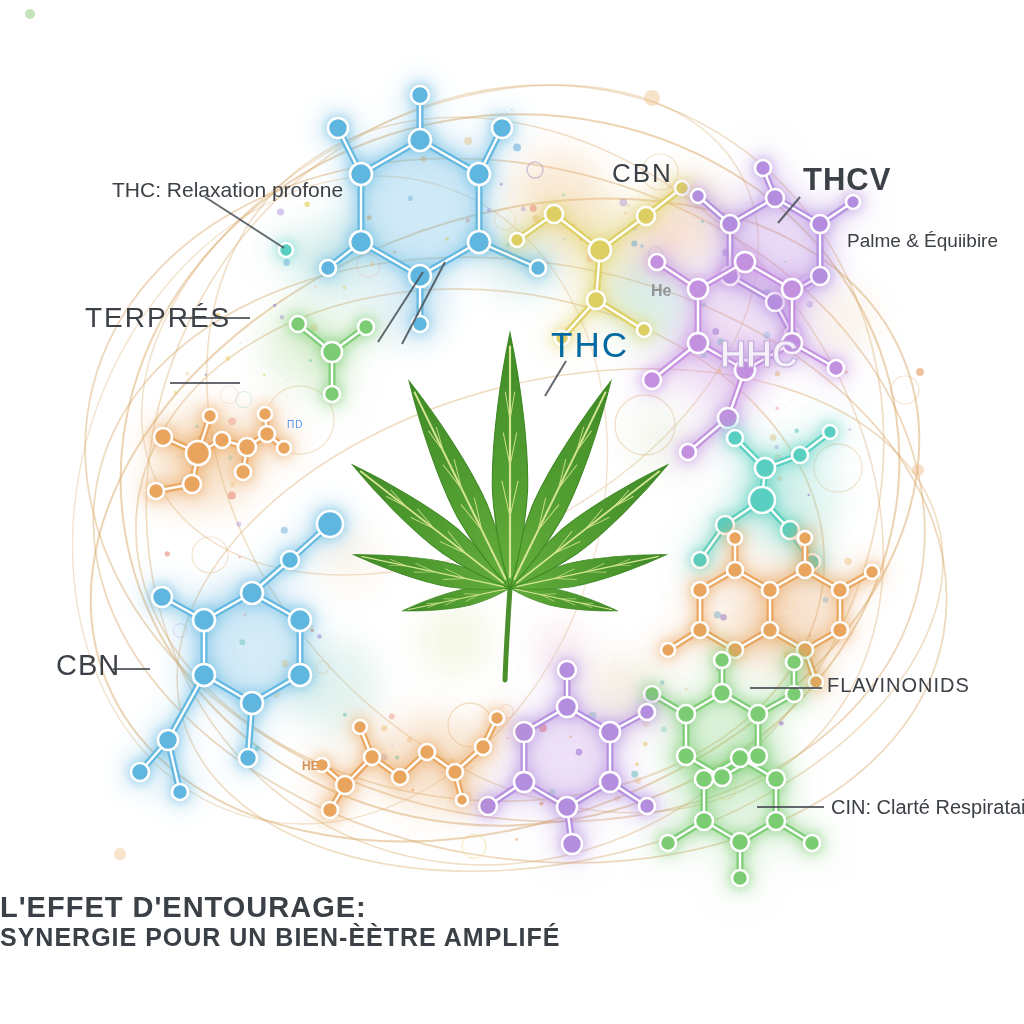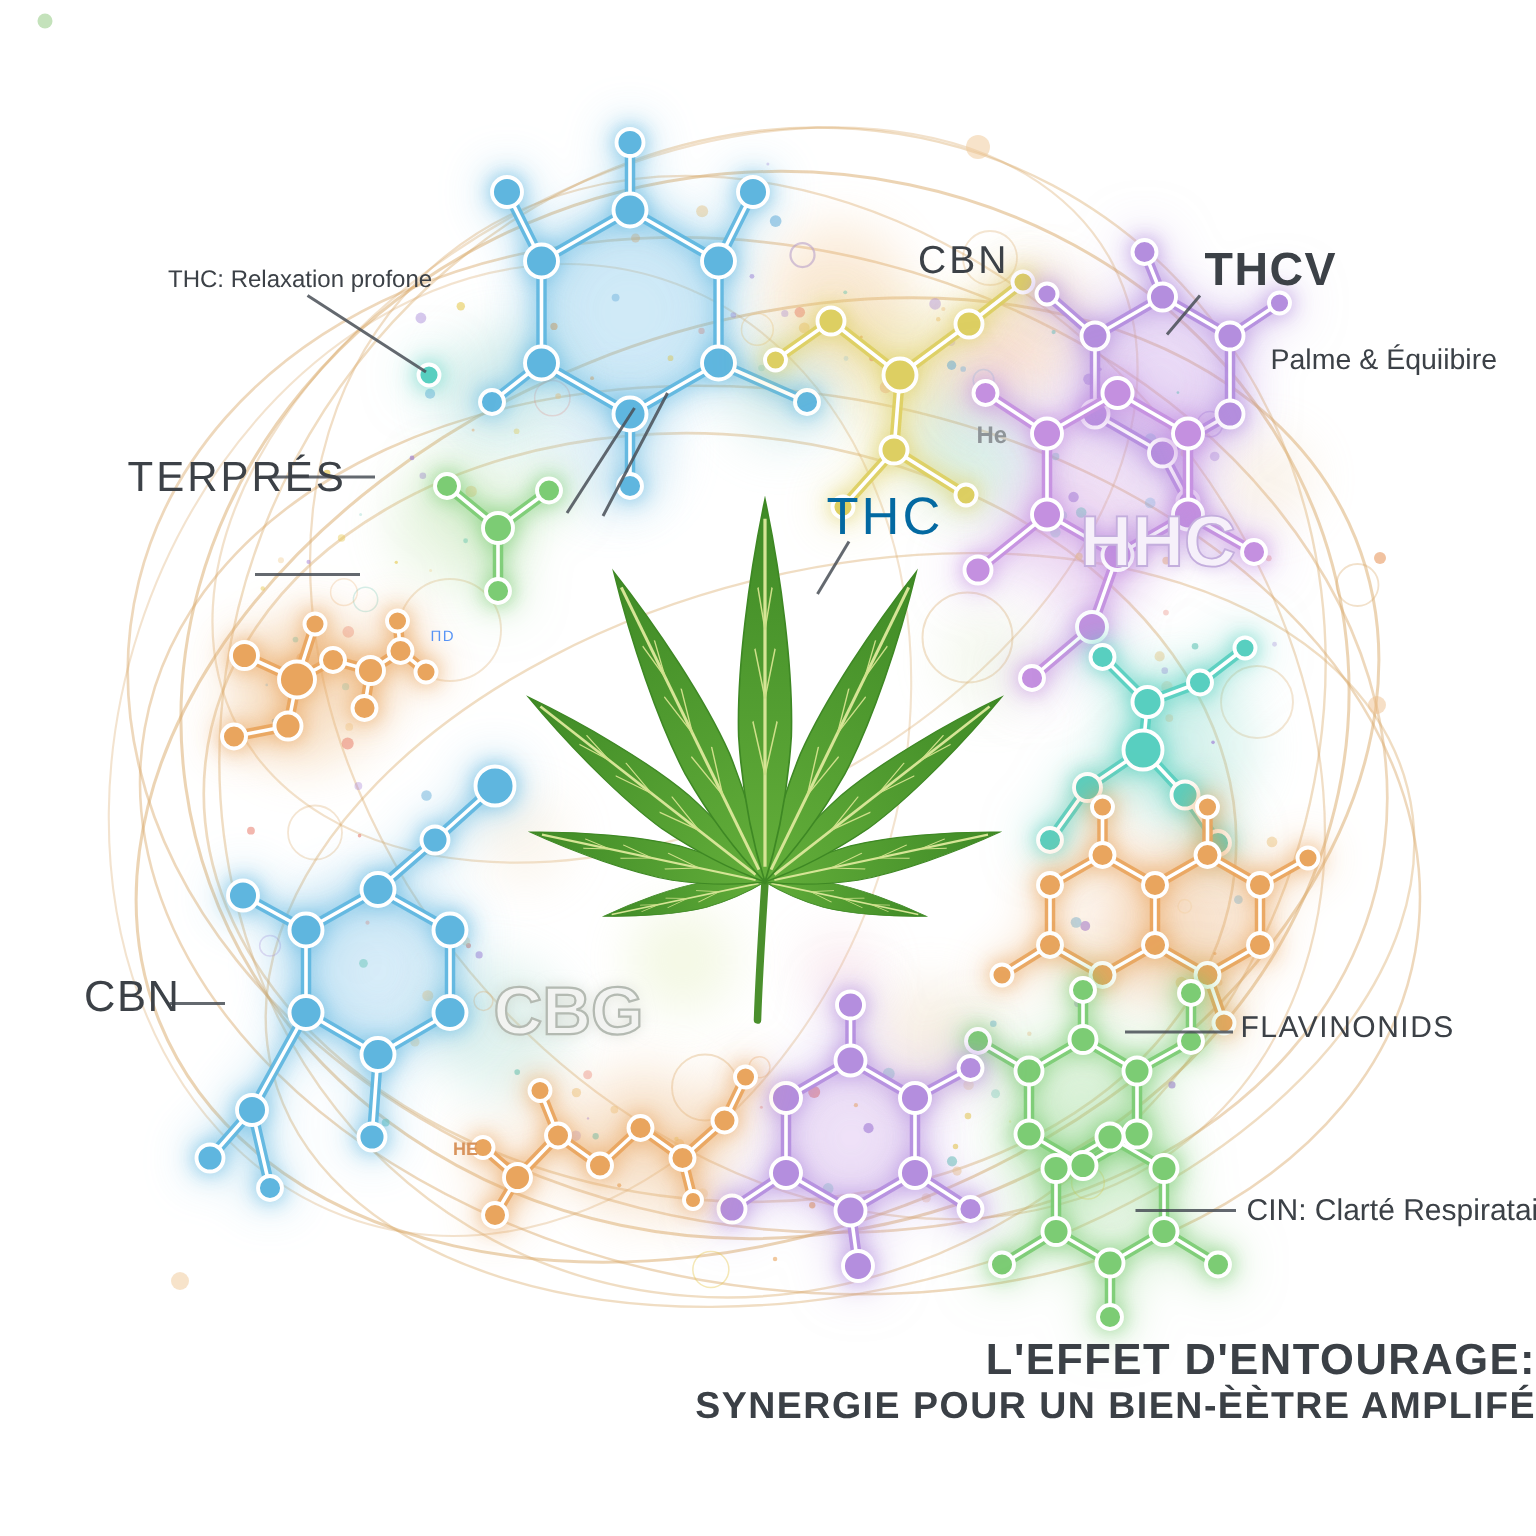--- a/index.html
+++ b/index.html
@@ -15,43 +15,43 @@
   .glow-blue{filter:drop-shadow(0 0 7px rgba(95,182,223,.85)) drop-shadow(0 0 16px rgba(95,182,223,.45))}
   .glow-yellow{filter:drop-shadow(0 0 7px rgba(221,207,98,.85)) drop-shadow(0 0 16px rgba(221,207,98,.45))}
   .glow-purple{filter:drop-shadow(0 0 7px rgba(180,142,222,.9)) drop-shadow(0 0 16px rgba(180,142,222,.5))}
   .glow-magenta{filter:drop-shadow(0 0 7px rgba(196,144,224,.9)) drop-shadow(0 0 16px rgba(196,144,224,.5))}
   .glow-teal{filter:drop-shadow(0 0 7px rgba(88,207,192,.9)) drop-shadow(0 0 16px rgba(88,207,192,.5))}
   .glow-orange{filter:drop-shadow(0 0 7px rgba(233,165,94,.85)) drop-shadow(0 0 15px rgba(233,165,94,.45))}
   .glow-green{filter:drop-shadow(0 0 7px rgba(124,204,116,.9)) drop-shadow(0 0 16px rgba(124,204,116,.5))}
 
   
   .lbl{position:absolute;color:#3c4147;white-space:nowrap;line-height:1.1}
-  .l-thcrelax{left:112px;top:178px;font-size:16px}
+  .l-thcrelax{left:112px;top:178px;font-size:21px}
   .l-terpenes{left:85px;top:303px;font-size:28px;letter-spacing:2px}
   .l-cbnarch{left:2px;top:370px;font-size:20px}
   .l-cbntop{left:612px;top:159px;font-size:26px;letter-spacing:2px}
   .l-thcv{left:803px;top:163px;font-size:31px;font-weight:700;letter-spacing:1px}
   .l-palme{left:847px;top:231px;font-size:19px}
   .l-thccenter{left:551px;top:326px;font-size:35px;font-weight:400;letter-spacing:2px;color:#0369a1}
   .l-hetop{left:651px;top:282px;font-size:16px;color:#8e9498;font-weight:600}
   .l-cbnleft{left:56px;top:650px;font-size:29px;letter-spacing:1px;font-weight:500}
   .l-flav{left:827px;top:674px;font-size:20px;letter-spacing:1px;font-weight:500}
   .l-cin{left:831px;top:796px;font-size:20px}
   .l-tid{left:287px;top:419px;font-size:10px;color:#3b82f6;opacity:.85;letter-spacing:1px}
   .l-hebottom{left:302px;top:760px;font-size:12px;color:#d8935c;font-weight:700}
 
   .mol-label{position:absolute;font-weight:700;white-space:nowrap}
   .m-cbd{left:393px;top:189px;font-size:44px;color:#fbfdfe;-webkit-text-stroke:1.5px #a8b6be;
          text-shadow:0 0 10px rgba(120,180,220,.55)}
   .m-cbg{left:329px;top:648px;font-size:45px;color:#f2f3f1;-webkit-text-stroke:1.5px #b4bab2;
          text-shadow:0 0 10px rgba(190,195,180,.55)}
-  .m-hhc{left:720px;top:334px;font-size:48px;color:#f6f0fa;-webkit-text-stroke:1.2px #c4aedd;
+  .m-hhc{left:720px;top:334px;font-size:36px;color:#f6f0fa;-webkit-text-stroke:1.2px #c4aedd;
          text-shadow:0 0 10px rgba(180,140,220,.55)}
 
-  .title1,.title2{position:absolute;left:0;width:1024px;text-align:right;color:#3b4046;white-space:nowrap}
+  .title1,.title2{position:absolute;left:0;width:1024px;text-align:left;color:#3b4046;white-space:nowrap}
   .title1{top:891px;font-size:29px;font-weight:700;letter-spacing:1px}
   .title2{top:923px;font-size:25px;font-weight:700;letter-spacing:1px}
 </style>
 </head>
 <body>
 
 <div class="canvas">
 
 <svg class="art" width="1024" height="1024" viewBox="0 0 1024 1024">
   <defs>
@@ -536,19 +536,18 @@
 <div class="lbl l-thcv">THCV</div>
 <div class="lbl l-palme">Palme &amp; Équiibire</div>
 <div class="lbl l-thccenter">THC</div>
 <div class="lbl l-hetop">He</div>
 <div class="lbl l-cbnleft">CBN</div>
 <div class="lbl l-flav">FLAVINONIDS</div>
 <div class="lbl l-cin">CIN: Clarté Respirataire</div>
 <div class="lbl l-tid">ΠD</div>
 <div class="lbl l-hebottom">HE</div>
 
-<div class="mol-label m-cbg">CBG</div>
 <div class="mol-label m-hhc">HHC</div>
 
 <div class="title1">L'EFFET D'ENTOURAGE:</div>
 <div class="title2">SYNERGIE POUR UN BIEN-ÈÈTRE AMPLIFÉ</div>
 
 </div>
 
 </body></html>

